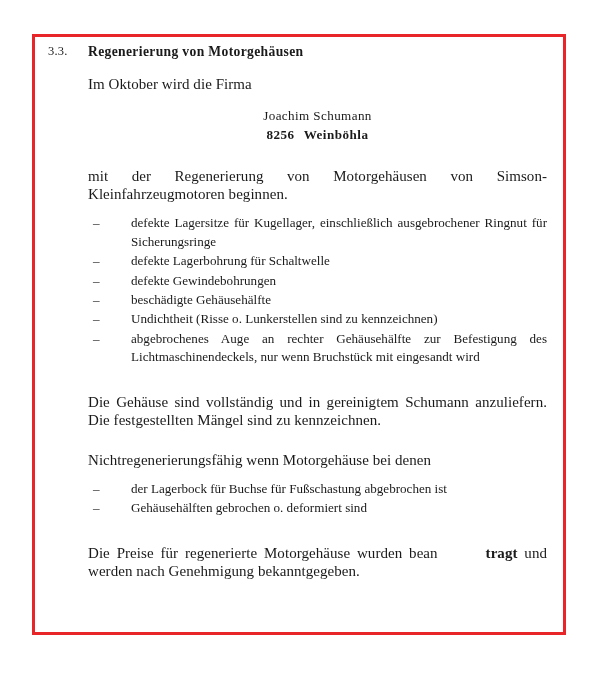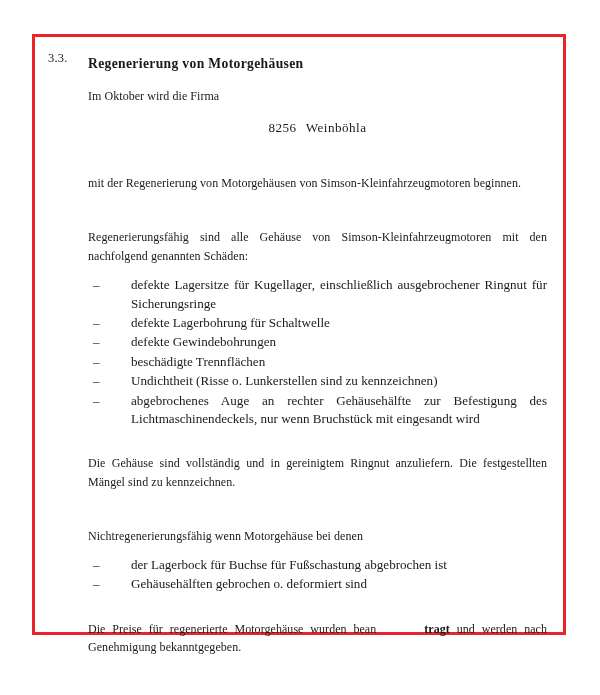--- a/index.html
+++ b/index.html
@@ -35,60 +35,59 @@
     top: 0;
     width: 534px;
     height: 601px;
     box-sizing: border-box;
     padding: 7px 22px 0 13px;
   }
 
   
   .section-heading {
     display: flex;
-    align-items: center;
+    align-items: flex-start;
     margin: 0 0 15px 0;
   }
   .section-number {
     font-size: 12.5px;
     width: 40px;
     flex: 0 0 40px;
     letter-spacing: 0.2px;
   }
   .section-title {
     font-size: 13.6px;
     font-weight: bold;
     letter-spacing: 0.35px;
-    margin-top: 12px;
   }
 
   
   .para {
-    font-size: 12px;
+    font-size: 15px;
     line-height: 18.4px;
     text-align: justify;
     margin: 0 0 3px 0;
     padding-left: 40px;
     letter-spacing: 0.05px;
   }
-  .para.gap-before-l { margin-top: 36px; }
+  .para.gap-before-l { margin-top: 22px; }
   .para.gap-before-xl{ margin-top: 26px; }
   .para.no-justify   { text-align: left; }
 
   
   .address-block {
     margin: 14px 0 0 0;
     padding-left: 40px;
     text-align: center;
     font-size: 13.1px;
     line-height: 18.6px;
   }
   .address-line  { letter-spacing: 0.4px; }
   .address-line.bold {
-    font-weight: normal;
+    font-weight: bold;
     letter-spacing: 0.5px;
   }
   .address-line .zip { margin-right: 9px; }
 
   
   .dash-list {
     list-style: none;
     margin: 11px 0 0 0;
     padding: 0 0 0 45px;
   }
@@ -118,55 +117,55 @@
   <div id="document-body">
 
     <div class="section-heading">
       <span class="section-number">3.3.</span>
       <span class="section-title">Regenerierung von Motorgehäusen</span>
     </div>
 
     <p class="para no-justify">Im Oktober wird die Firma</p>
 
     <div class="address-block">
+      <div class="address-line">Joachim Schumann</div>
       <div class="address-line bold"><span class="zip">8256</span><span>Weinböhla</span></div>
     </div>
 
     <p class="para gap-before-l">mit der Regenerierung von Motorgehäusen von Simson-Kleinfahrzeugmotoren beginnen.</p>
 
-    <p class="para gap-before-l">Regenerierungsfähig sind alle Gehäuse von Simson-Kleinfahrzeugmotoren mit den nachfolgend genannten Schäden:</p>
 
     <ul class="dash-list">
       <li class="dash-item">
         <span class="dash">–</span>
         <span class="item-text">defekte Lagersitze für Kugellager, einschließlich ausgebrochener Ringnut für Sicherungsringe</span>
       </li>
       <li class="dash-item">
         <span class="dash">–</span>
         <span class="item-text">defekte Lagerbohrung für Schaltwelle</span>
       </li>
       <li class="dash-item">
         <span class="dash">–</span>
         <span class="item-text">defekte Gewindebohrungen</span>
       </li>
       <li class="dash-item">
         <span class="dash">–</span>
-        <span class="item-text">beschädigte Trennflächen</span>
+        <span class="item-text">beschädigte Gehäusehälfte</span>
       </li>
       <li class="dash-item">
         <span class="dash">–</span>
         <span class="item-text">Undichtheit (Risse o. Lunkerstellen sind zu kennzeichnen)</span>
       </li>
       <li class="dash-item">
         <span class="dash">–</span>
         <span class="item-text">abgebrochenes Auge an rechter Gehäusehälfte zur Befestigung des Lichtmaschinendeckels, nur wenn Bruchstück mit eingesandt wird</span>
       </li>
     </ul>
 
-    <p class="para gap-before-xl">Die Gehäuse sind vollständig und in gereinigtem Ringnut anzuliefern. Die festgestellten Mängel sind zu kennzeichnen.</p>
+    <p class="para gap-before-xl">Die Gehäuse sind vollständig und in gereinigtem Schumann anzuliefern. Die festgestellten Mängel sind zu kennzeichnen.</p>
 
     <p class="para no-justify gap-before-l">Nichtregenerierungsfähig wenn Motorgehäuse bei denen</p>
 
     <ul class="dash-list tight">
       <li class="dash-item">
         <span class="dash">–</span>
         <span class="item-text">der Lagerbock für Buchse für Fußschastung abgebrochen ist</span>
       </li>
       <li class="dash-item">
         <span class="dash">–</span>

